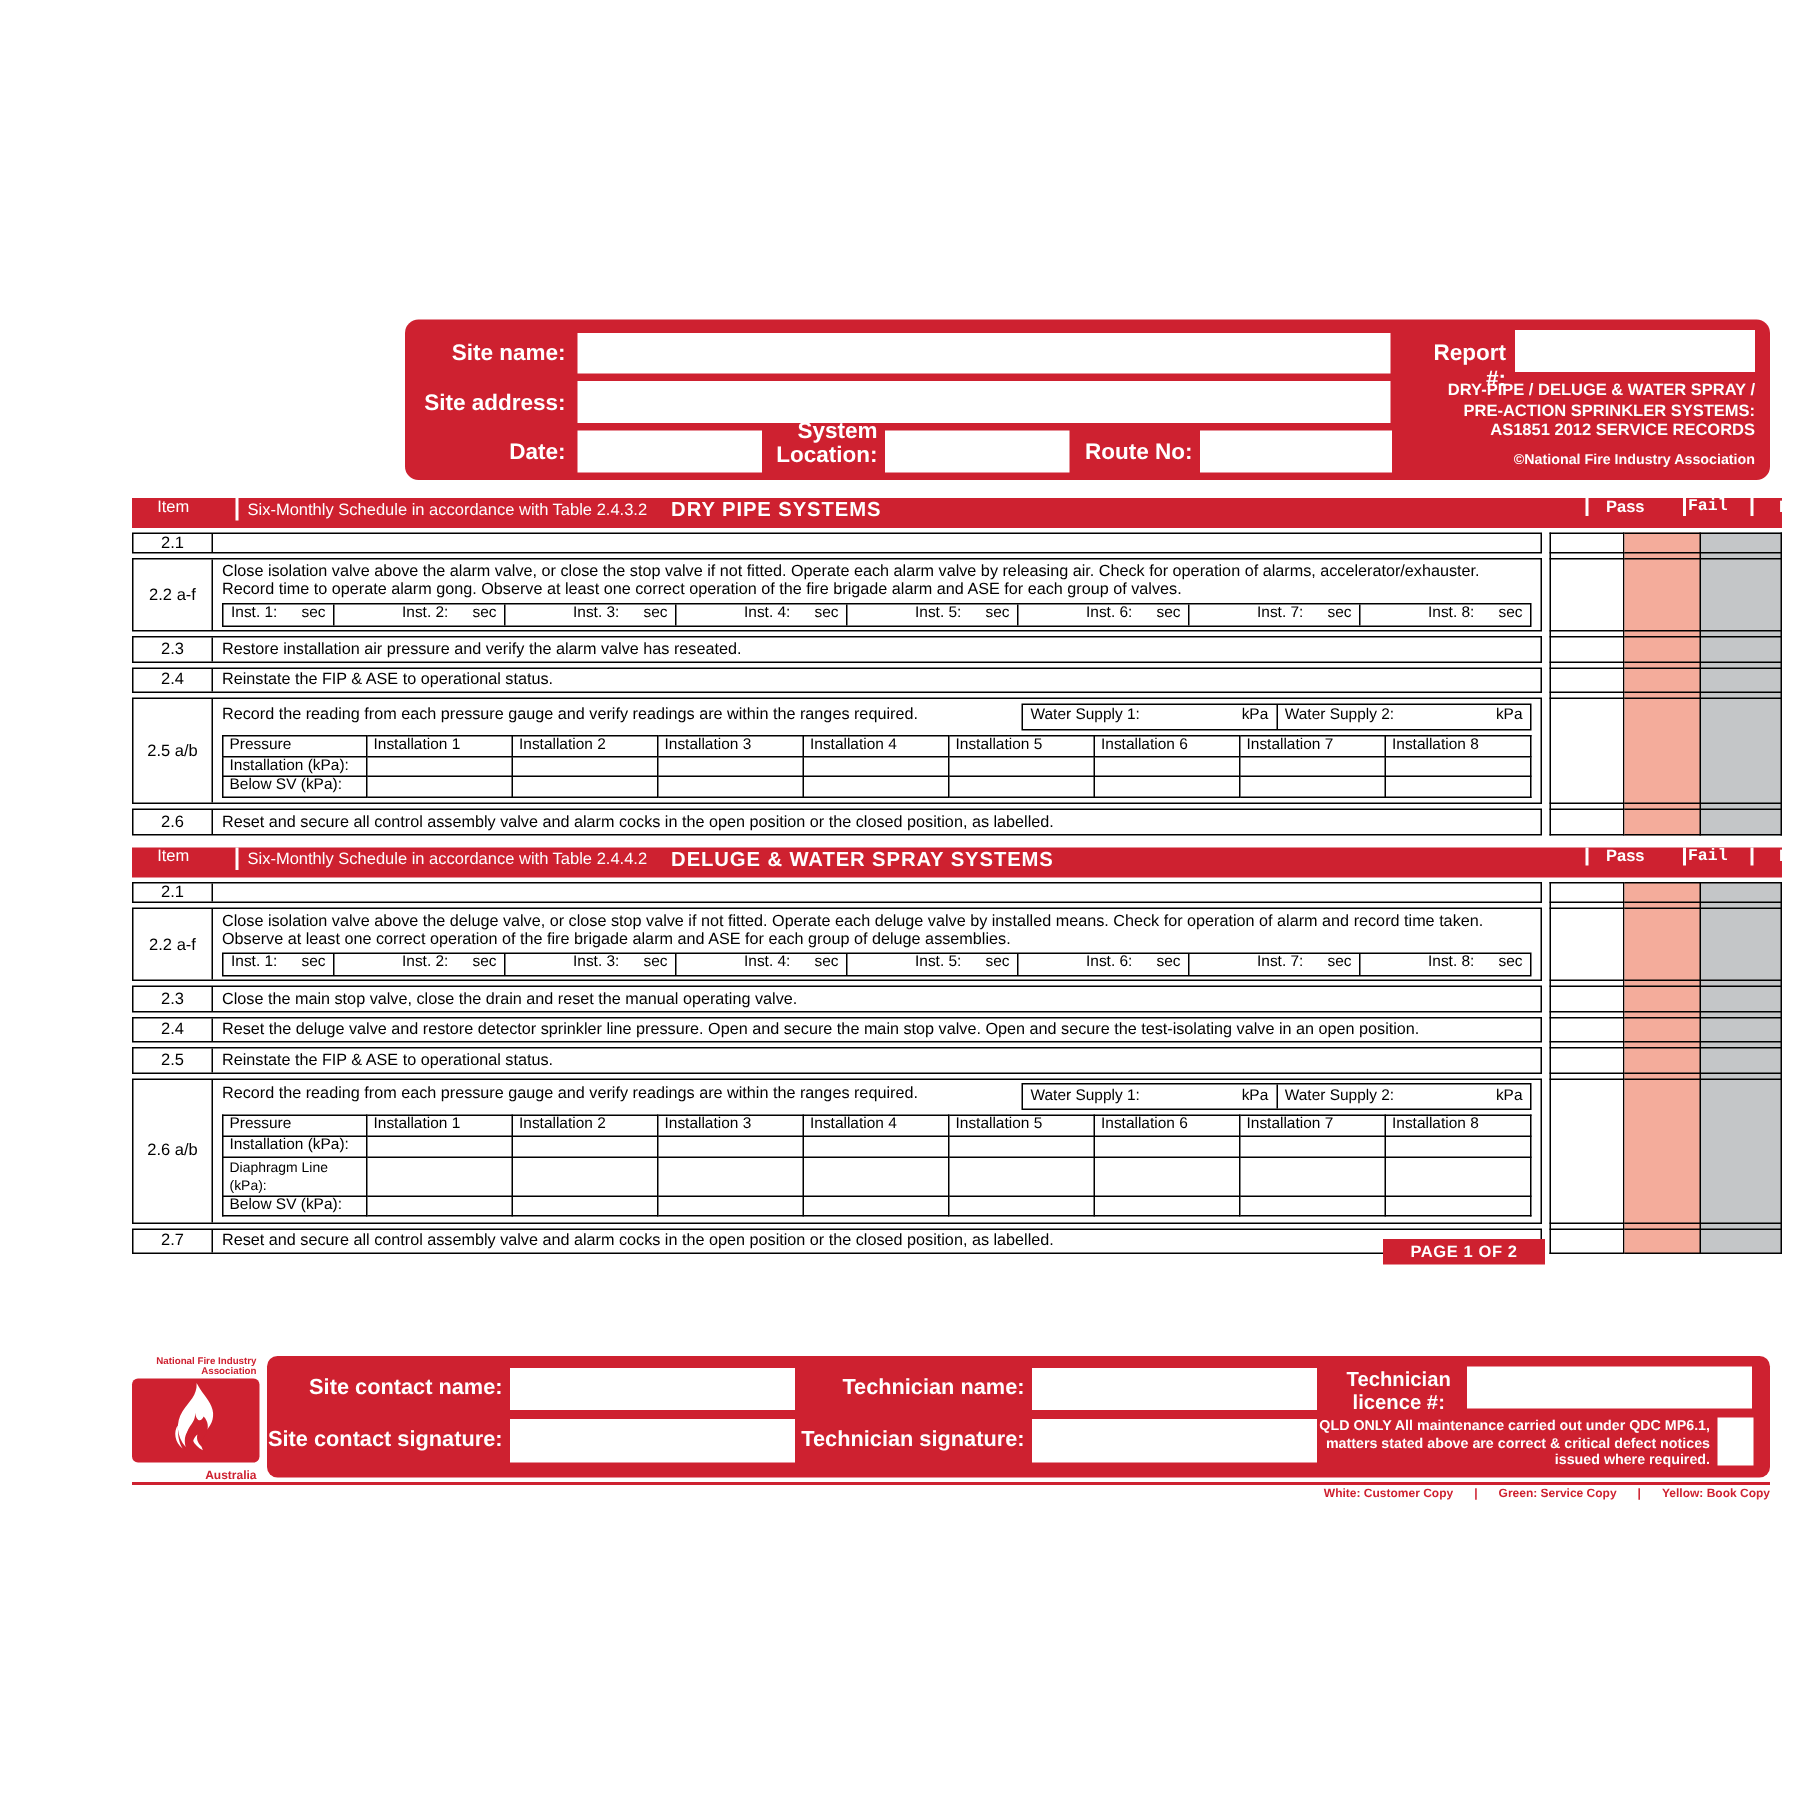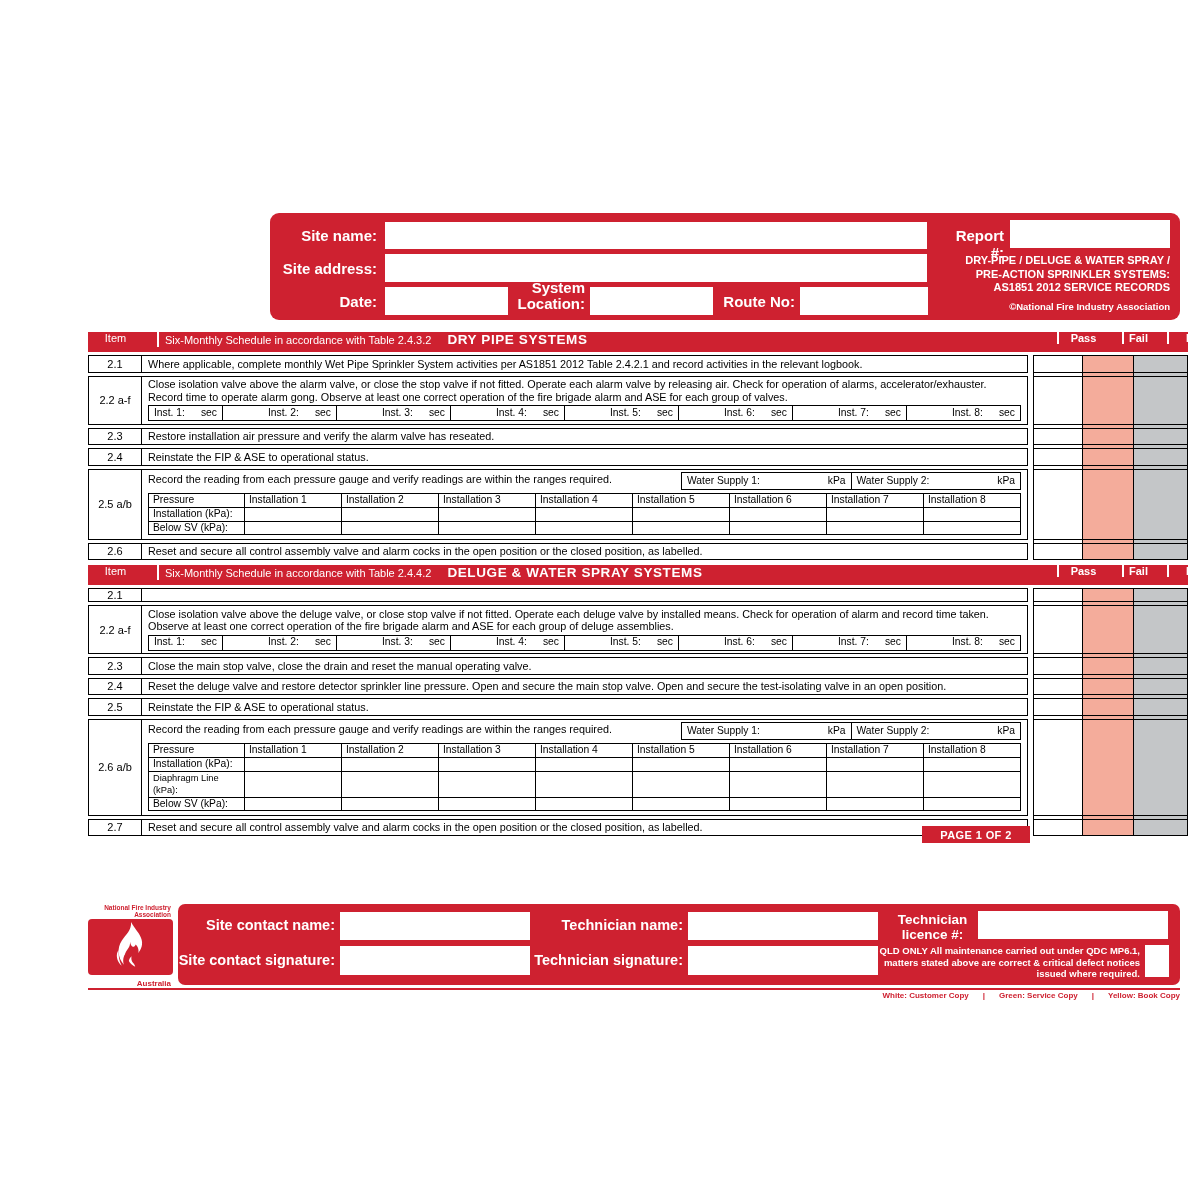--- a/index.html
+++ b/index.html
@@ -27,21 +27,21 @@
   
   .svc{position:absolute;left:88px;width:1100px;}
   .svc-head{display:flex;height:20px;background:var(--brand-red);color:#fff;
       align-items:flex-start;font-size:11px;gap:14px;}
   .svc-head .h-item{width:55px;text-align:center;flex-shrink:0;}
   .svc-head .h-desc{width:886px;flex-shrink:0;border-left:2px solid #fff;
       padding-left:6px;display:flex;align-items:center;}
   .svc-head .sys-title{font-weight:bold;font-size:13.5px;margin-left:16px;letter-spacing:.6px;}
   .svc-head .h-mark{text-align:center;font-weight:bold;border-left:2px solid #fff;flex-shrink:0;}
   .svc-head .h-pass{width:51px;}
-  .svc-head .h-fail{width:31px;}
+  .svc-head .h-fail{width:31px;font-family:Liberation Mono, monospace;}
   .svc-head .h-na{width:55px;}
 
   .svc-body{position:relative;padding-top:3px;}
   .strip{position:absolute;top:3px;bottom:0;}
   .strip-pass{left:945px;width:50px;background:#fff;border-left:1.8px solid #000;border-right:1.8px solid #000;}
   .strip-fail{left:995px;width:51px;background:var(--fail-fill);border-right:1.8px solid #000;}
   .strip-na{left:1046px;width:54px;background:var(--na-fill);border-right:1.8px solid #000;}
 
   .row{position:relative;display:flex;margin-bottom:3px;}
   .row:last-child{margin-bottom:0;align-items:center;}
@@ -147,21 +147,20 @@
     <div class="h-mark h-na">N/A</div>
   </div>
   <div class="svc-body">
     <div class="strip strip-pass"></div>
     <div class="strip strip-fail"></div>
     <div class="strip strip-na"></div>
 
     <div class="row">
       <div class="row-main">
         <div class="c-item">2.1</div>
-        <div class="c-desc center">Where applicable, complete monthly Wet Pipe Sprinkler System activities per AS1851 2012 Table 2.4.2.1 and record activities in the relevant logbook.</div>
       </div>
       <div class="row-marks">
           <div class="m m-pass"></div>
           <div class="m m-fail"></div>
           <div class="m m-na"></div>
         </div>
     </div>
 
     <div class="row">
       <div class="row-main">

